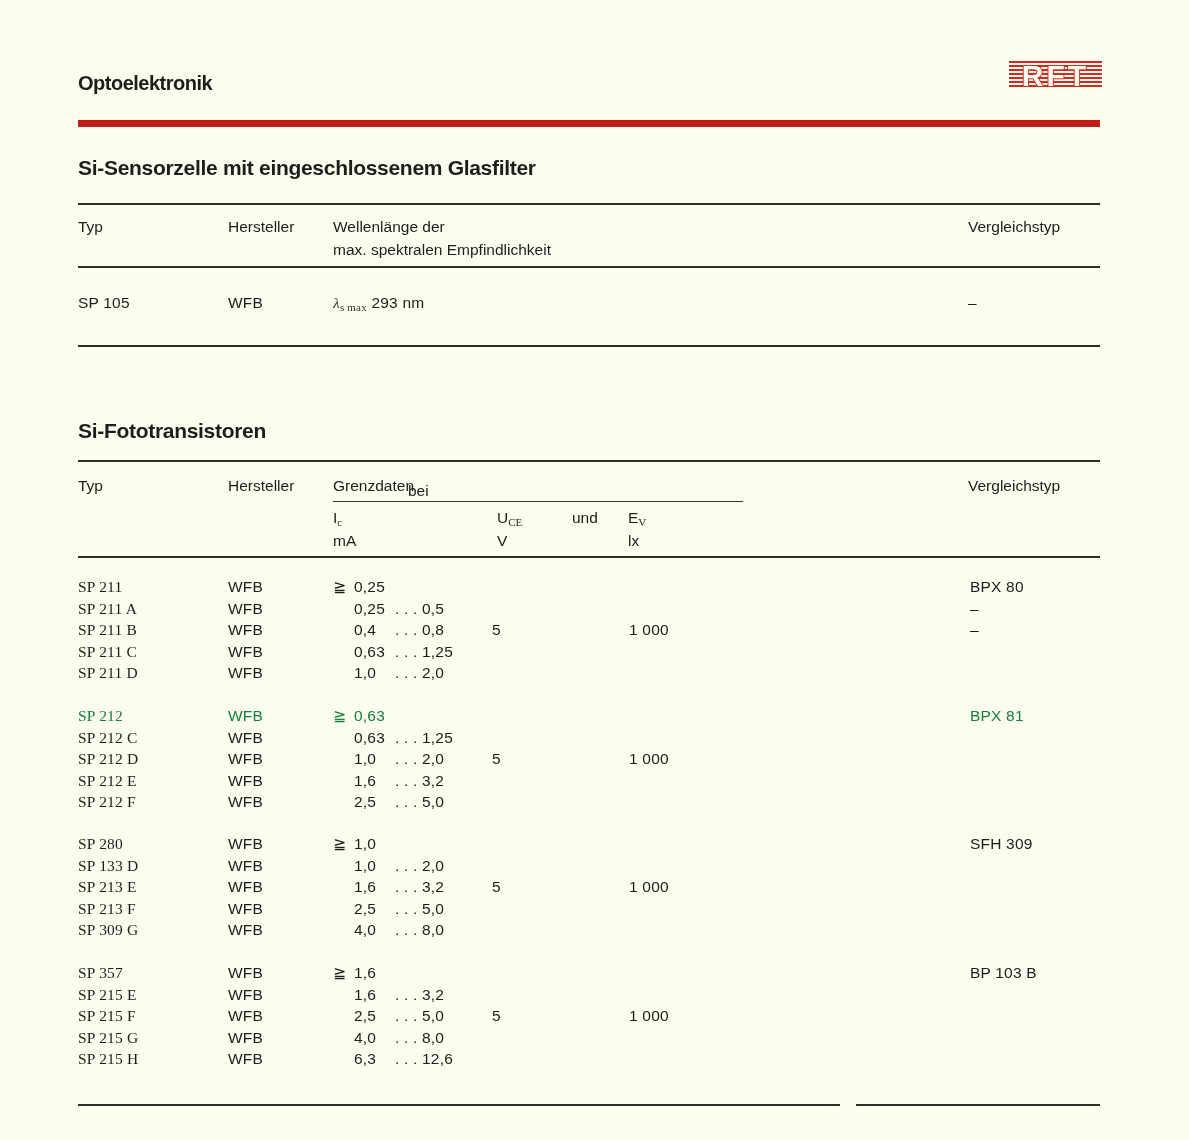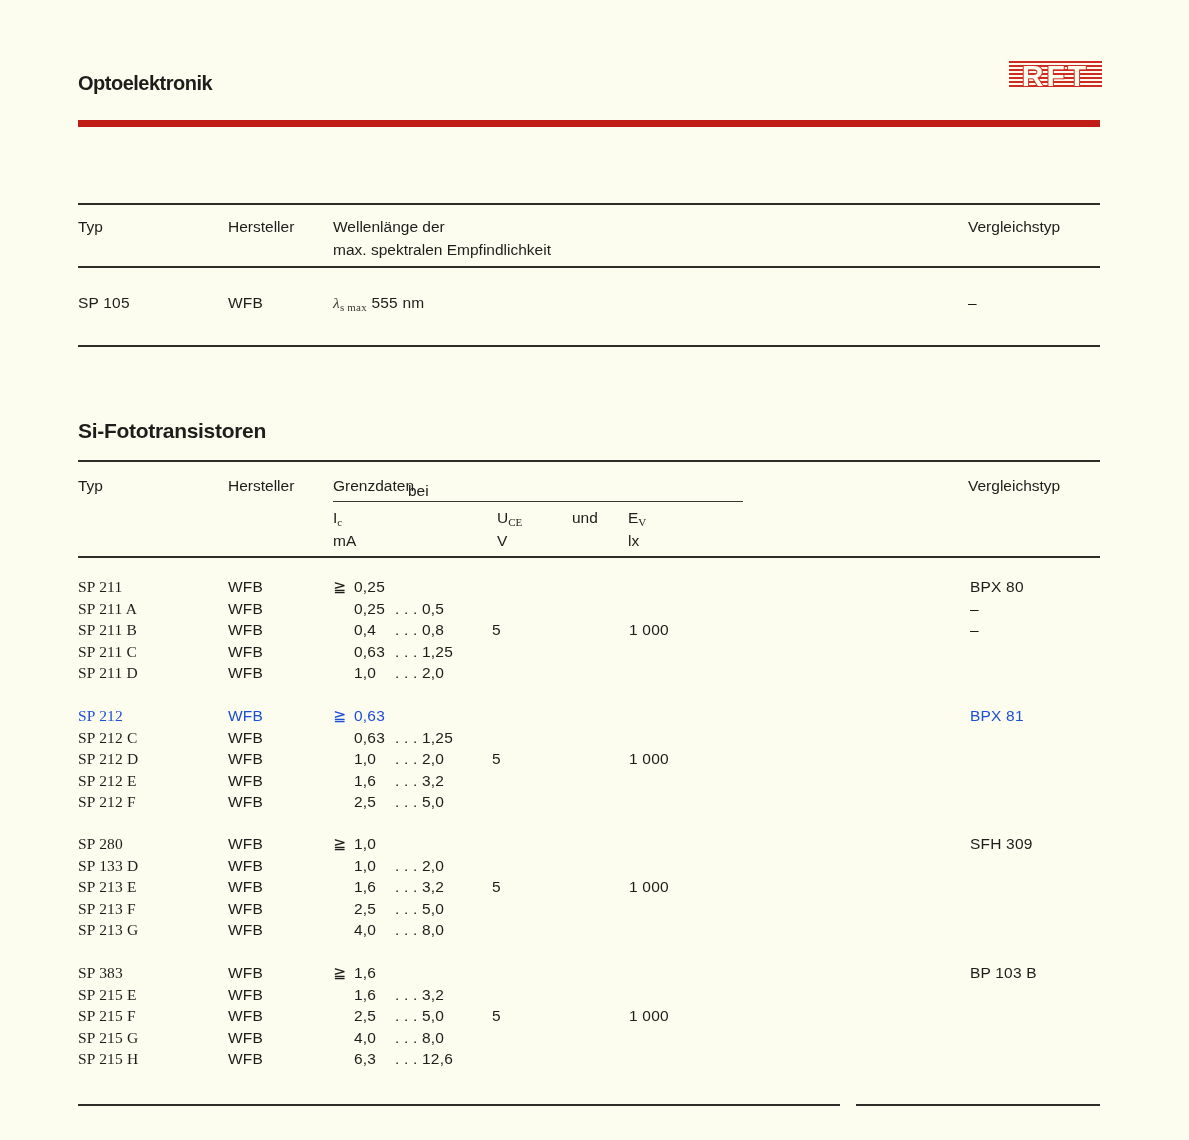--- a/index.html
+++ b/index.html
@@ -22,21 +22,21 @@
 2; }
   .cell { position:absolute; white-space:nowrap; font-size:15.5px; letter-spacing:0.2px; }
   .c-typ { left:0;font-family:Liberation Serif, serif; }
   .c-her { left:150px; }
   .c-grenz { left:255px; }
   .c-uce { left:414px; }
   .c-ev { left:551px; }
   .c-ver { left:892px; }
   .block { position:absolute; left:78px; width:1030px; }
   .row { position:relative; height:21.5px; }
-  .row.faded, .row.faded .cell { color:#1d4ed8; }
+  .row.faded, .row.faded .cell { color:#15803d; }
   .ge-box { display:inline-block; width:21px; font-family:"DejaVu Sans", sans-serif; }
   .min-box { display:inline-block; width:41px; }
   .sub { font-size:11px; font-family:"Liberation Serif", serif; position:relative; top:3px; }
   .lambda { font-family:"Liberation Serif", serif; font-style:italic; color:#3b3b34; }
   .lam-sub { color:#3b3b34; }
 </style>
 </head>
 <body>
 
 <div class="page">
@@ -51,32 +51,33 @@
       <rect x="2" y="18" width="93" height="2"></rect>
       <rect x="2" y="22" width="93" height="2"></rect>
       <rect x="2" y="26" width="93" height="2"></rect>
       <rect x="2" y="30" width="93" height="2"></rect>
     </g>
     <text x="48.5" y="31" text-anchor="middle" font-family="Liberation Sans, sans-serif" font-size="30" font-weight="bold" letter-spacing="3" fill="#fdfdef" stroke="#cf2b20" stroke-width="2" paint-order="stroke">RFT</text>
   </svg>
 
   <div class="abs red-rule"></div>
 
+  <div class="abs sec-heading" style="top:156px">Si-Sensorzelle mit eingeschlossenem Glasfilter</div>
   <div class="abs hrule" style="top:203px"></div>
 
   <div class="abs hdr" style="left:78px;top:218px">Typ</div>
   <div class="abs hdr" style="left:228px;top:218px">Hersteller</div>
   <div class="abs hdr" style="left:333px;top:218px">Wellenlänge der</div>
   <div class="abs hdr" style="left:333px;top:241px">max. spektralen Empfindlichkeit</div>
   <div class="abs hdr" style="left:968px;top:218px">Vergleichstyp</div>
   <div class="abs hrule" style="top:266px"></div>
 
   <div class="abs cell" style="left:78px;top:294px">SP 105</div>
   <div class="abs cell" style="left:228px;top:294px">WFB</div>
-  <div class="abs cell" style="left:333px;top:294px"><span class="lambda">λ</span><span class="sub lam-sub">s max</span>&nbsp;<span>555 nm</span></div>
+  <div class="abs cell" style="left:333px;top:294px"><span class="lambda">λ</span><span class="sub lam-sub">s max</span>&nbsp;<span>293 nm</span></div>
   <div class="abs cell" style="left:968px;top:294px">–</div>
   <div class="abs hrule" style="top:345px"></div>
 
   <div class="abs sec-heading" style="top:419px">Si-Fototransistoren</div>
   <div class="abs hrule" style="top:460px"></div>
 
   <div class="abs hdr" style="left:78px;top:477px">Typ</div>
   <div class="abs hdr" style="left:228px;top:477px">Hersteller</div>
   <div class="abs hdr" style="left:333px;top:477px">Grenzdaten</div>
   <div class="abs hdr" style="left:968px;top:477px">Vergleichstyp</div>
@@ -173,28 +174,28 @@
           <span class="cell c-grenz"><span class="ge-box"></span><span class="min-box">1,6</span><span>. . . </span><span>3,2</span></span>
           <span class="cell c-uce">5</span>
           <span class="cell c-ev">1 000</span>
         </div>
         <div class="row">
           <span class="cell c-typ">SP 213 F</span>
           <span class="cell c-her">WFB</span>
           <span class="cell c-grenz"><span class="ge-box"></span><span class="min-box">2,5</span><span>. . . </span><span>5,0</span></span>
         </div>
         <div class="row">
-          <span class="cell c-typ">SP 213 G</span>
+          <span class="cell c-typ">SP 309 G</span>
           <span class="cell c-her">WFB</span>
           <span class="cell c-grenz"><span class="ge-box"></span><span class="min-box">4,0</span><span>. . . </span><span>8,0</span></span>
         </div>
       </div>
       <div class="block" style="top: 964px;">
         <div class="row">
-          <span class="cell c-typ">SP 383</span>
+          <span class="cell c-typ">SP 357</span>
           <span class="cell c-her">WFB</span>
           <span class="cell c-grenz"><span class="ge-box">≧</span><span class="min-box">1,6</span></span>
           <span class="cell c-ver">BP 103 B</span>
         </div>
         <div class="row">
           <span class="cell c-typ">SP 215 E</span>
           <span class="cell c-her">WFB</span>
           <span class="cell c-grenz"><span class="ge-box"></span><span class="min-box">1,6</span><span>. . . </span><span>3,2</span></span>
         </div>
         <div class="row">

